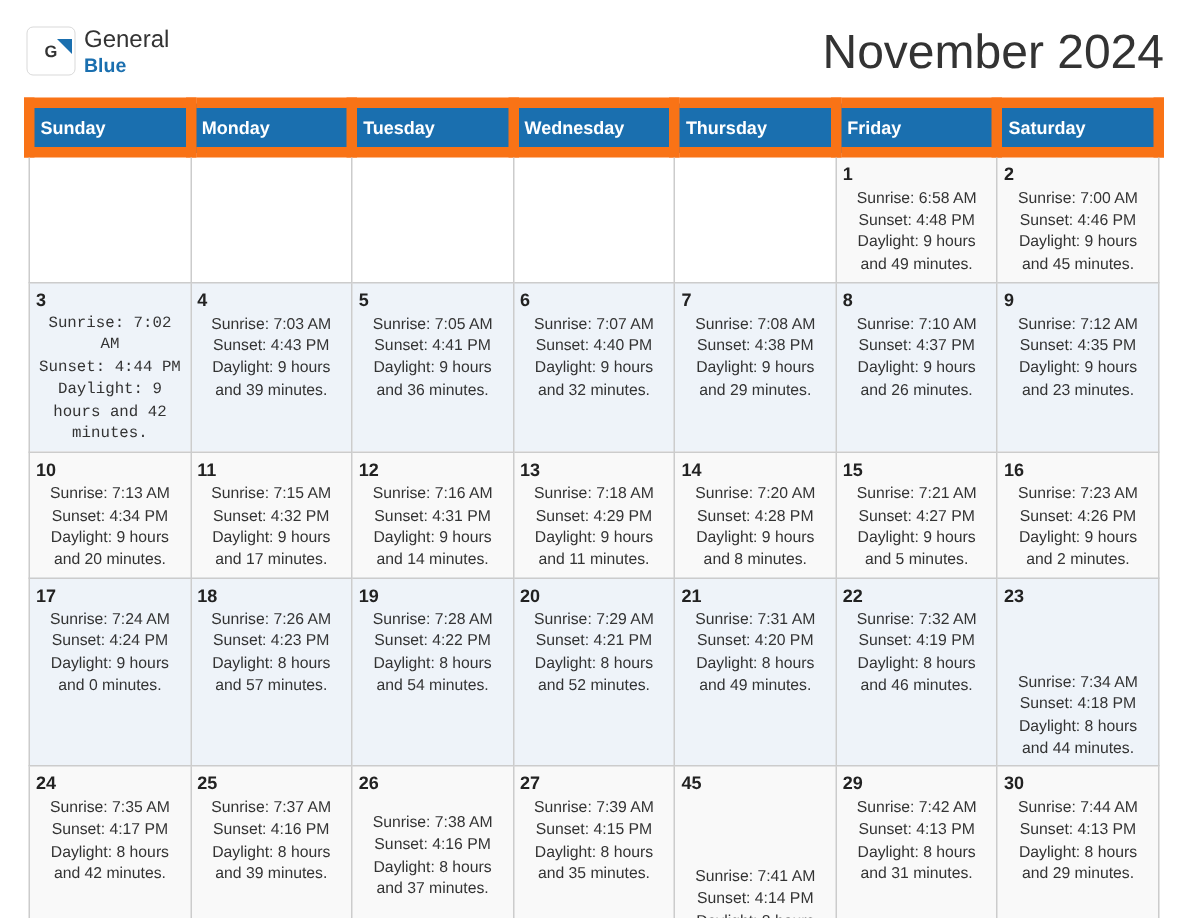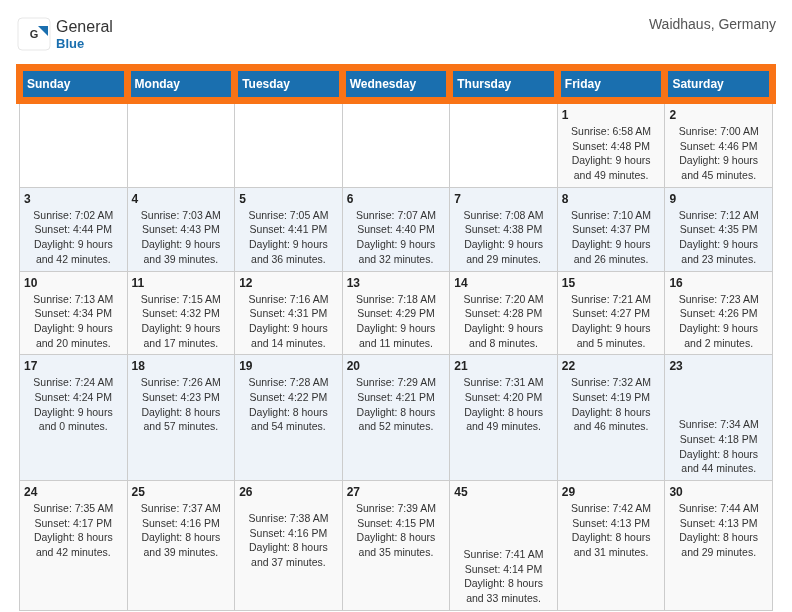--- a/index.html
+++ b/index.html
@@ -75,21 +75,21 @@
         <text x="18" y="22" text-anchor="middle" font-size="11" font-weight="bold" fill="#333" font-family="Arial">G</text>
         <polygon points="22,10 32,10 32,20" fill="#1a6faf"></polygon>
       </svg>
       <div style="margin-left:4px;">
         <div style="font-size:16px;font-weight:normal;color:#333;line-height:1.2;">General</div>
         <div style="font-size:13px;font-weight:bold;color:#1a6faf;line-height:1.2;">Blue</div>
       </div>
     </div>
   </div>
   <div class="title-area">
-    <div class="location">Waidhaus, Germany</div>
+    <div class="month-title">November 2024</div>
   </div>
 </div>
 
 <table class="calendar">
   <thead>
     <tr id="weekday-row">
     <th>Sunday</th>
         <th>Monday</th>
         <th>Tuesday</th>
         <th>Wednesday</th>
@@ -114,21 +114,21 @@
         <td>
           <span class="day-num">2</span>
           <div class="day-info" style="white-space: pre-line;">Sunrise: 7:00 AM
 Sunset: 4:46 PM
 Daylight: 9 hours and 45 minutes.</div>
         </td>
       </tr>
       <tr>
         <td>
           <span class="day-num">3</span>
-          <div class="day-info" style="white-space: pre-line;">Sunrise: 7:02 AM
+          <div class="day-info" style="white-space: pre-line; font-family: Liberation Mono, monospace;">Sunrise: 7:02 AM
 Sunset: 4:44 PM
 Daylight: 9 hours and 42 minutes.</div>
         </td>
         <td>
           <span class="day-num">4</span>
           <div class="day-info" style="white-space: pre-line;">Sunrise: 7:03 AM
 Sunset: 4:43 PM
 Daylight: 9 hours and 39 minutes.</div>
         </td>
         <td>

